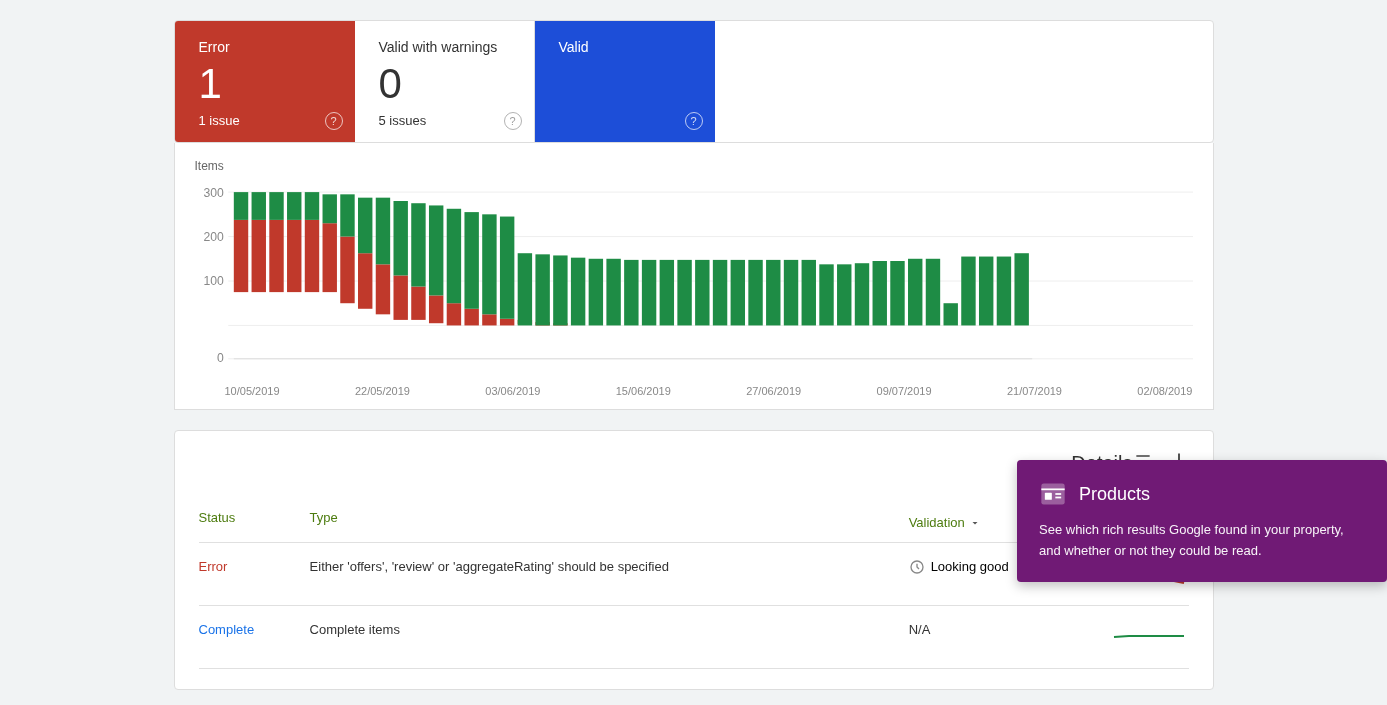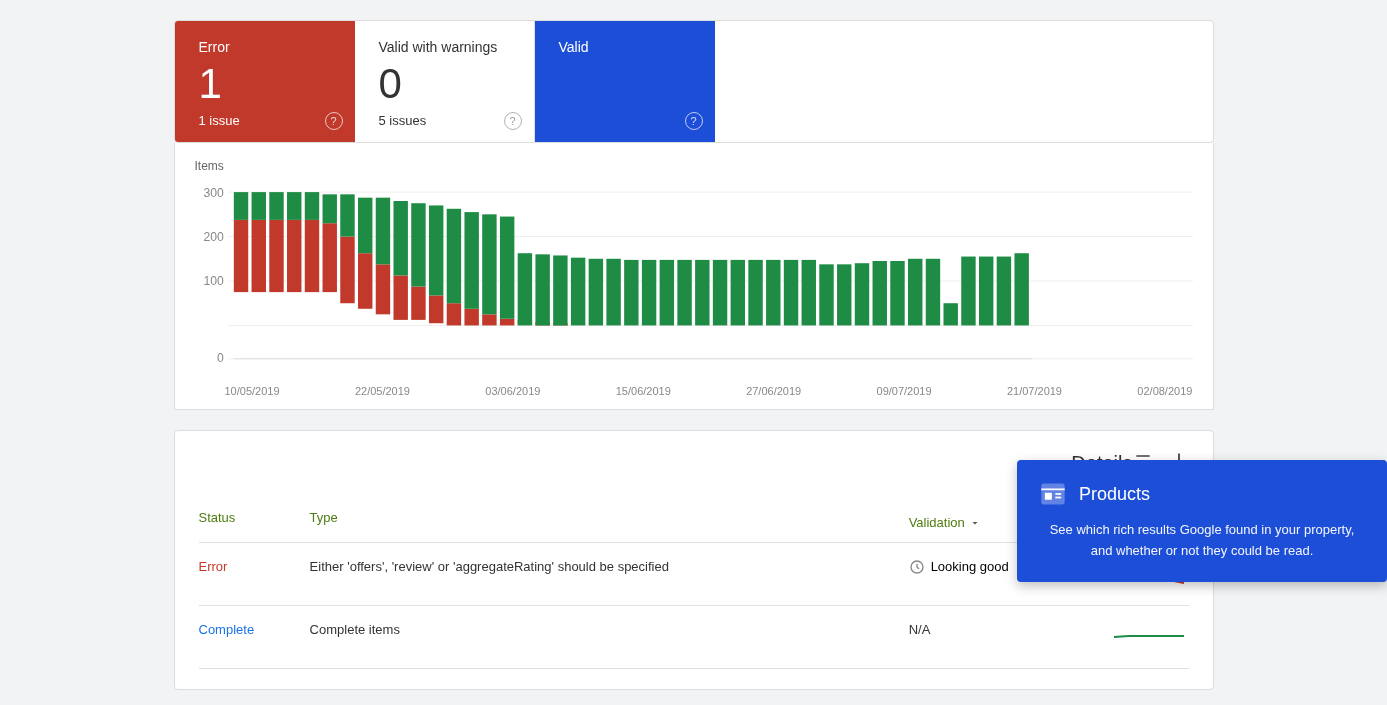--- a/index.html
+++ b/index.html
@@ -223,27 +223,26 @@
       width: 16px;
       height: 16px;
     }
 
     
     .tooltip-popup {
       position: absolute;
       right: 0;
       top: 460px;
       width: 370px;
-      background: #1d4ed8;
+      background: #701a75;
       color: #fff;
       border-radius: 4px;
       padding: 20px 22px;
       z-index: 10;
       box-shadow: 0 4px 12px rgba(0,0,0,0.25);
-      text-align: center;
     }
 
     .tooltip-header {
       display: flex;
       align-items: center;
       gap: 12px;
       margin-bottom: 12px;
     }
 
     .tooltip-icon {

